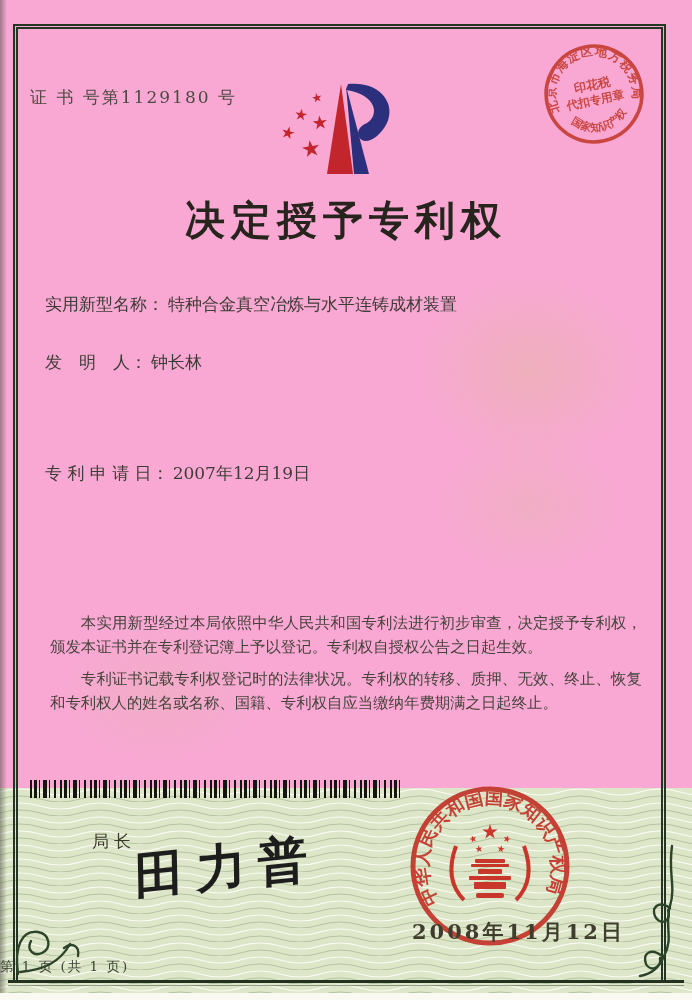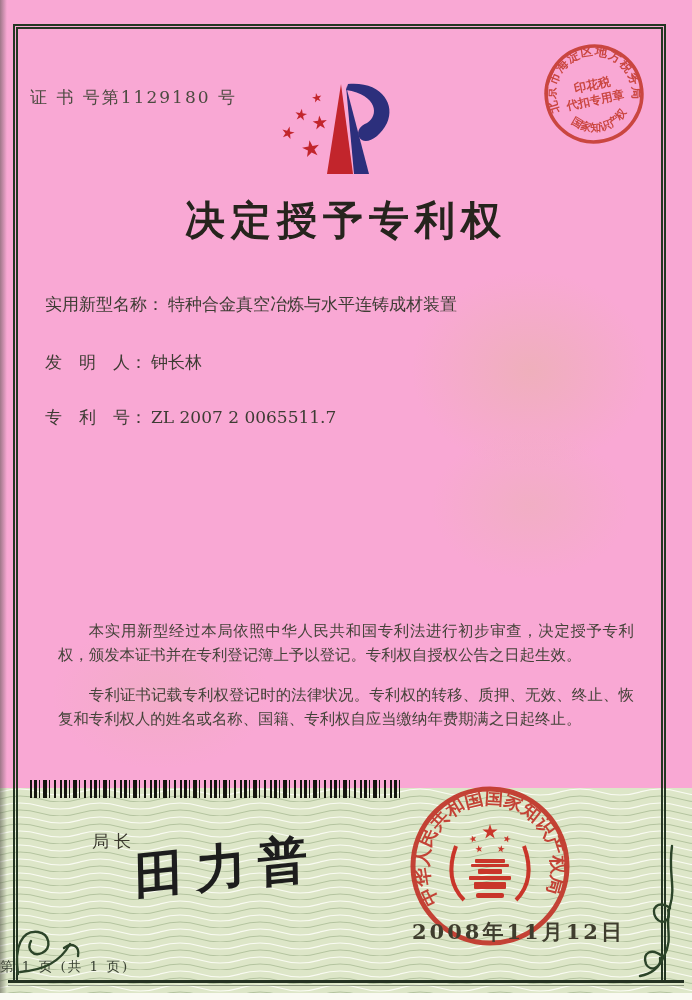--- a/index.html
+++ b/index.html
@@ -28,21 +28,21 @@
   .bottom-rule2{position:absolute;left:8px;right:8px;top:985px;height:1px;background:rgba(35,49,33,.45);z-index:2;}
   
   .certno{position:absolute;left:30px;top:86px;font-size:17px;letter-spacing:2px;color:#4c4a40;z-index:2;}
   .title{position:absolute;left:0;width:100%;top:193px;text-align:center;
     font-size:40px;font-weight:700;letter-spacing:6px;color:#26241d;z-index:2;}
   .field{position:absolute;left:45px;font-size:17px;color:#3e3c34;z-index:2;white-space:nowrap;}
   .f0{top:293px}.f1{top:351px}.f2{top:406px}.f3{top:462px}.f4{top:516px}.f5{top:571px}
   .field .val{margin-left:4px;}
   .paras{position:absolute;left:42px;top:603px;width:608px;font-size:15.4px;
     line-height:24px;text-align:justify;color:#45433a;z-index:2;}
-  .paras p{margin:16px;text-indent:2em;}
+  .paras p{margin:8px;text-indent:2em;}
   
   .barcode{position:absolute;left:30px;top:780px;width:372px;height:18px;z-index:2;
     background:repeating-linear-gradient(90deg,
       #15150f 0 2px,transparent 2px 4px,
       #15150f 4px 7px,transparent 7px 9px,
       #15150f 9px 10px,transparent 10px 13px,
       #15150f 13px 17px,transparent 17px 19px,
       #15150f 19px 20px,transparent 20px 24px,
       #15150f 24px 26px,transparent 26px 30px);}
   
@@ -124,22 +124,22 @@
   </svg>
 
   <div class="title">决定授予专利权</div>
 
   <div class="field f0">
     <span class="lbl">实用新型名称</span><span>：</span><span class="val">特种合金真空冶炼与水平连铸成材装置</span>
   </div>
   <div class="field f1">
     <span class="lbl">发　明　人</span><span>：</span><span class="val">钟长林</span>
   </div>
-  <div class="field f2">
-    <span class="lbl">专　利　号</span><span>：</span><span class="val">ZL 2007 2 0065511.7</span>
+  <div class="field f3">
+    <span class="lbl">专 利 申 请 日</span><span>：</span><span class="val">2007年12月19日</span>
   </div>
 
   <div class="paras">
     <p>本实用新型经过本局依照中华人民共和国专利法进行初步审查，决定授予专利权，颁发本证书并在专利登记簿上予以登记。专利权自授权公告之日起生效。</p>
     <p>专利证书记载专利权登记时的法律状况。专利权的转移、质押、无效、终止、恢复和专利权人的姓名或名称、国籍、专利权自应当缴纳年费期满之日起终止。</p>
   </div>
 
   <div class="barcode"></div>
 
   <div class="role">局长</div>

